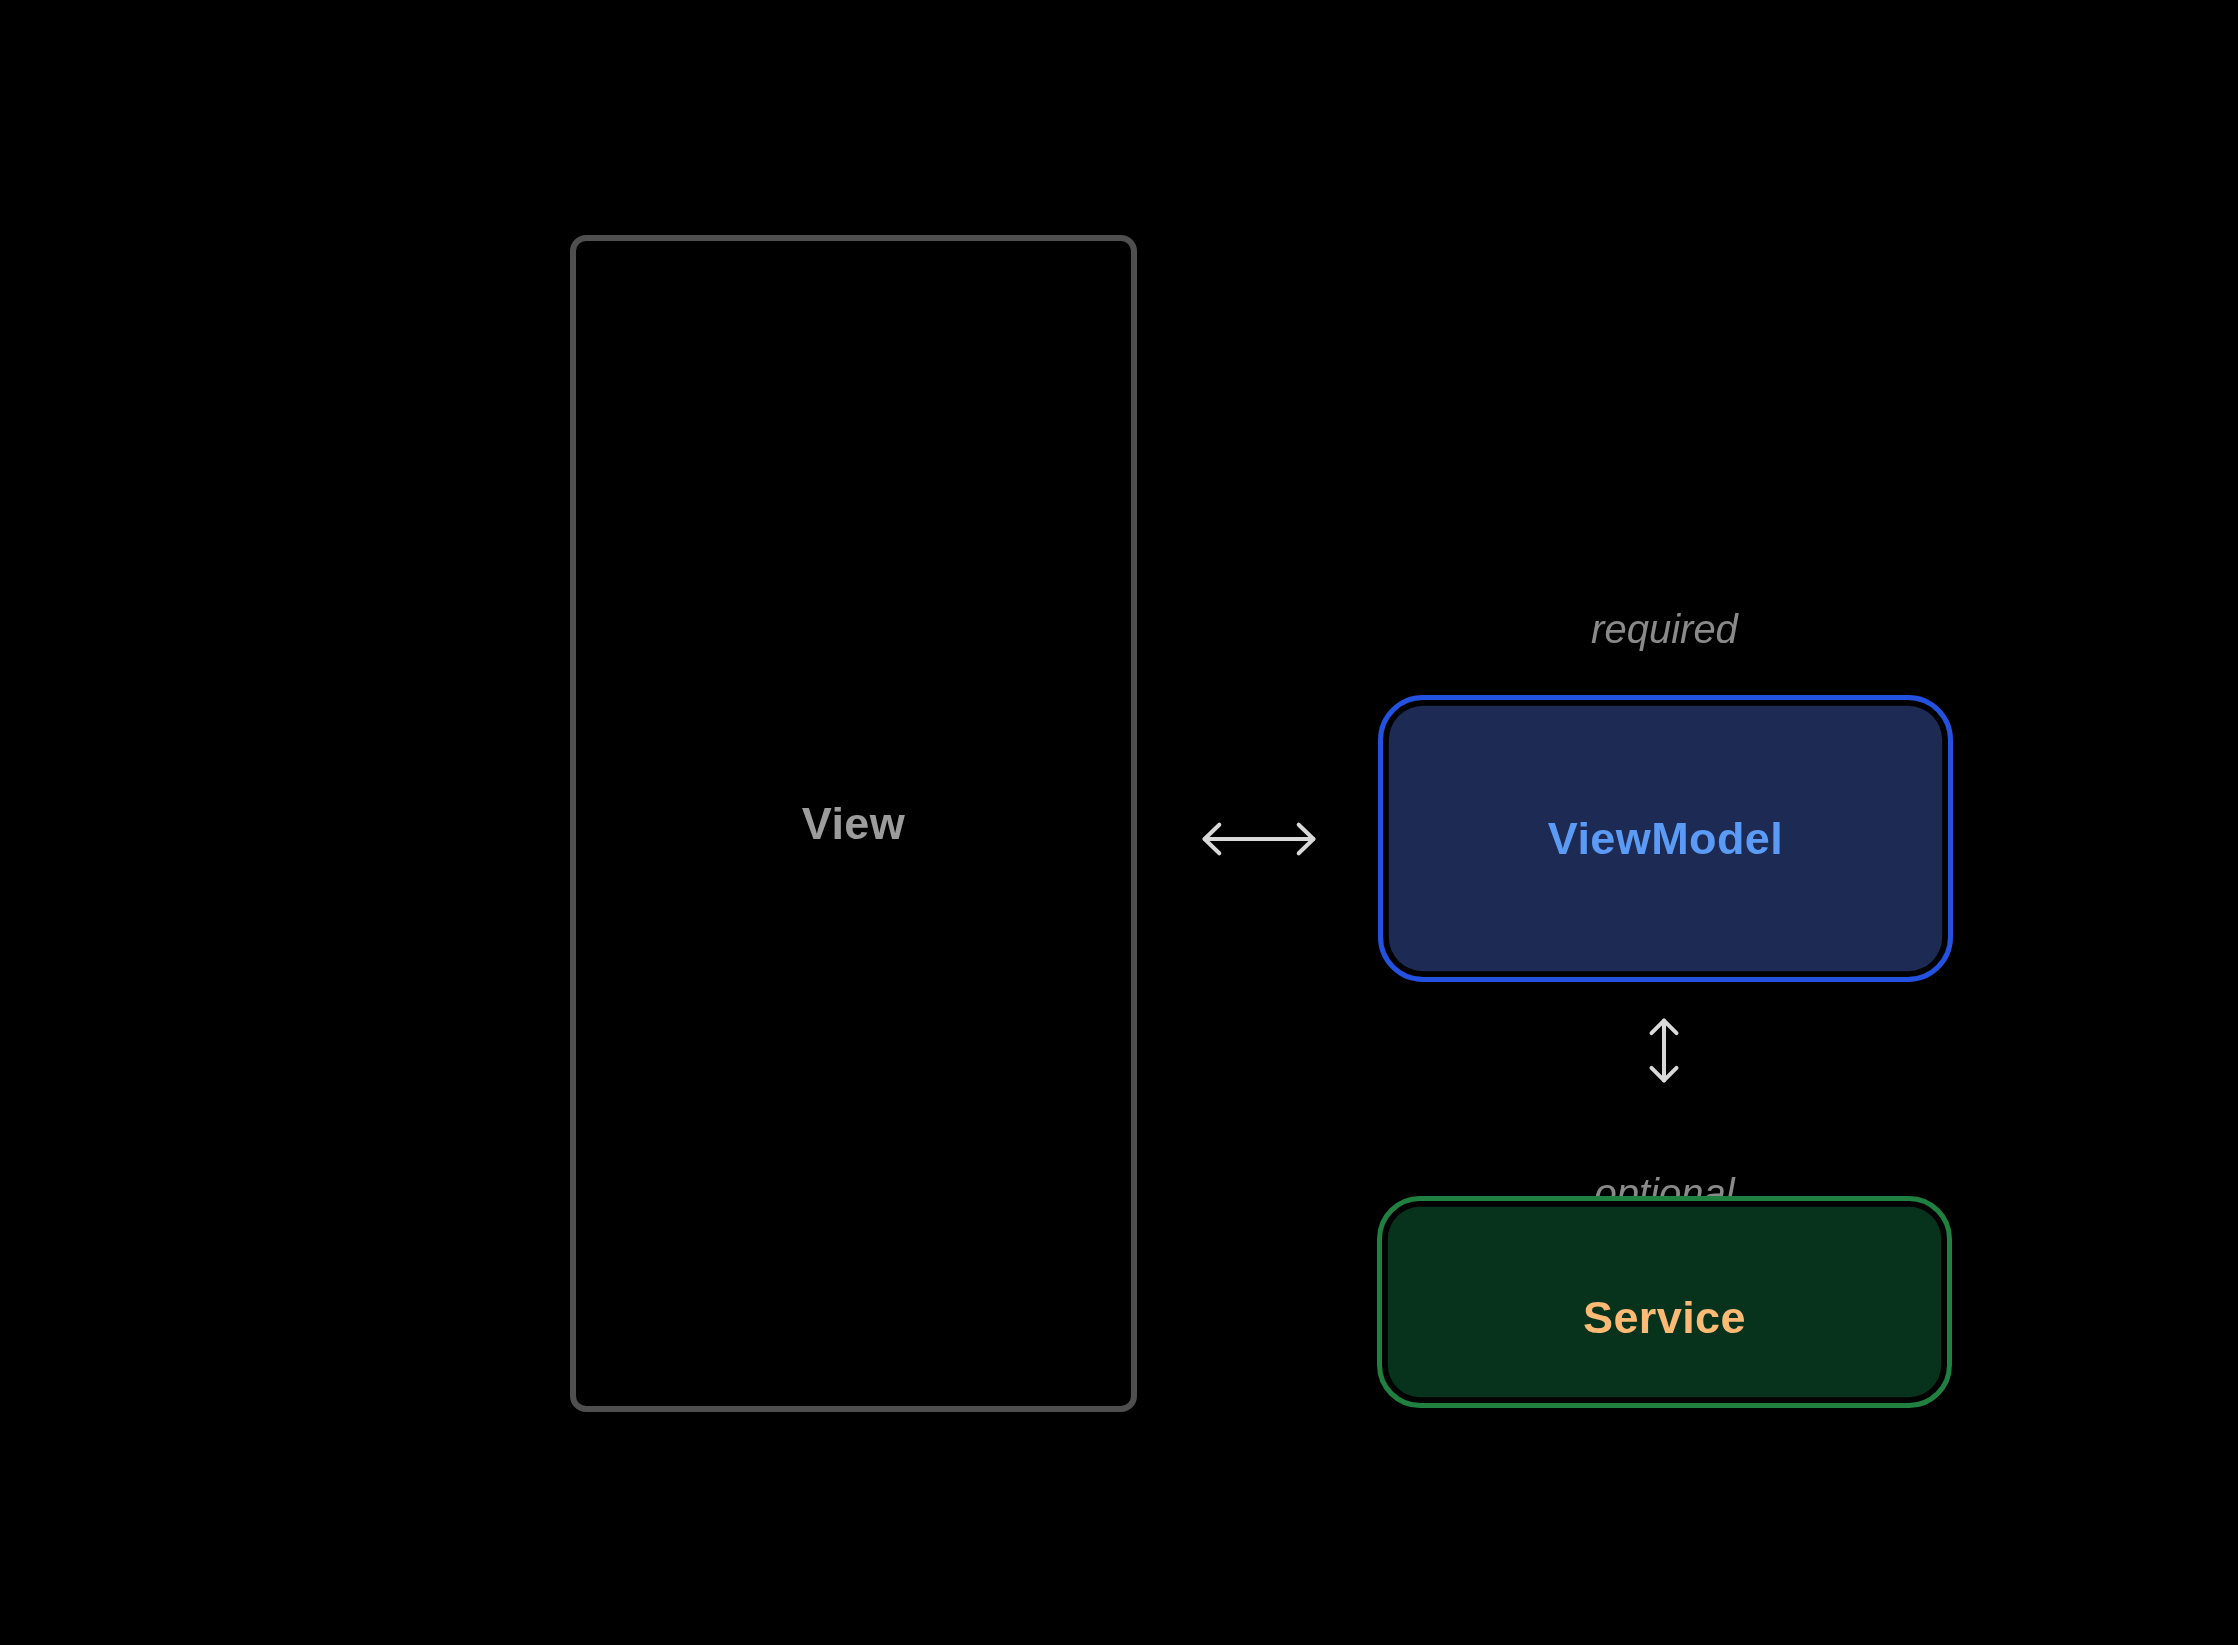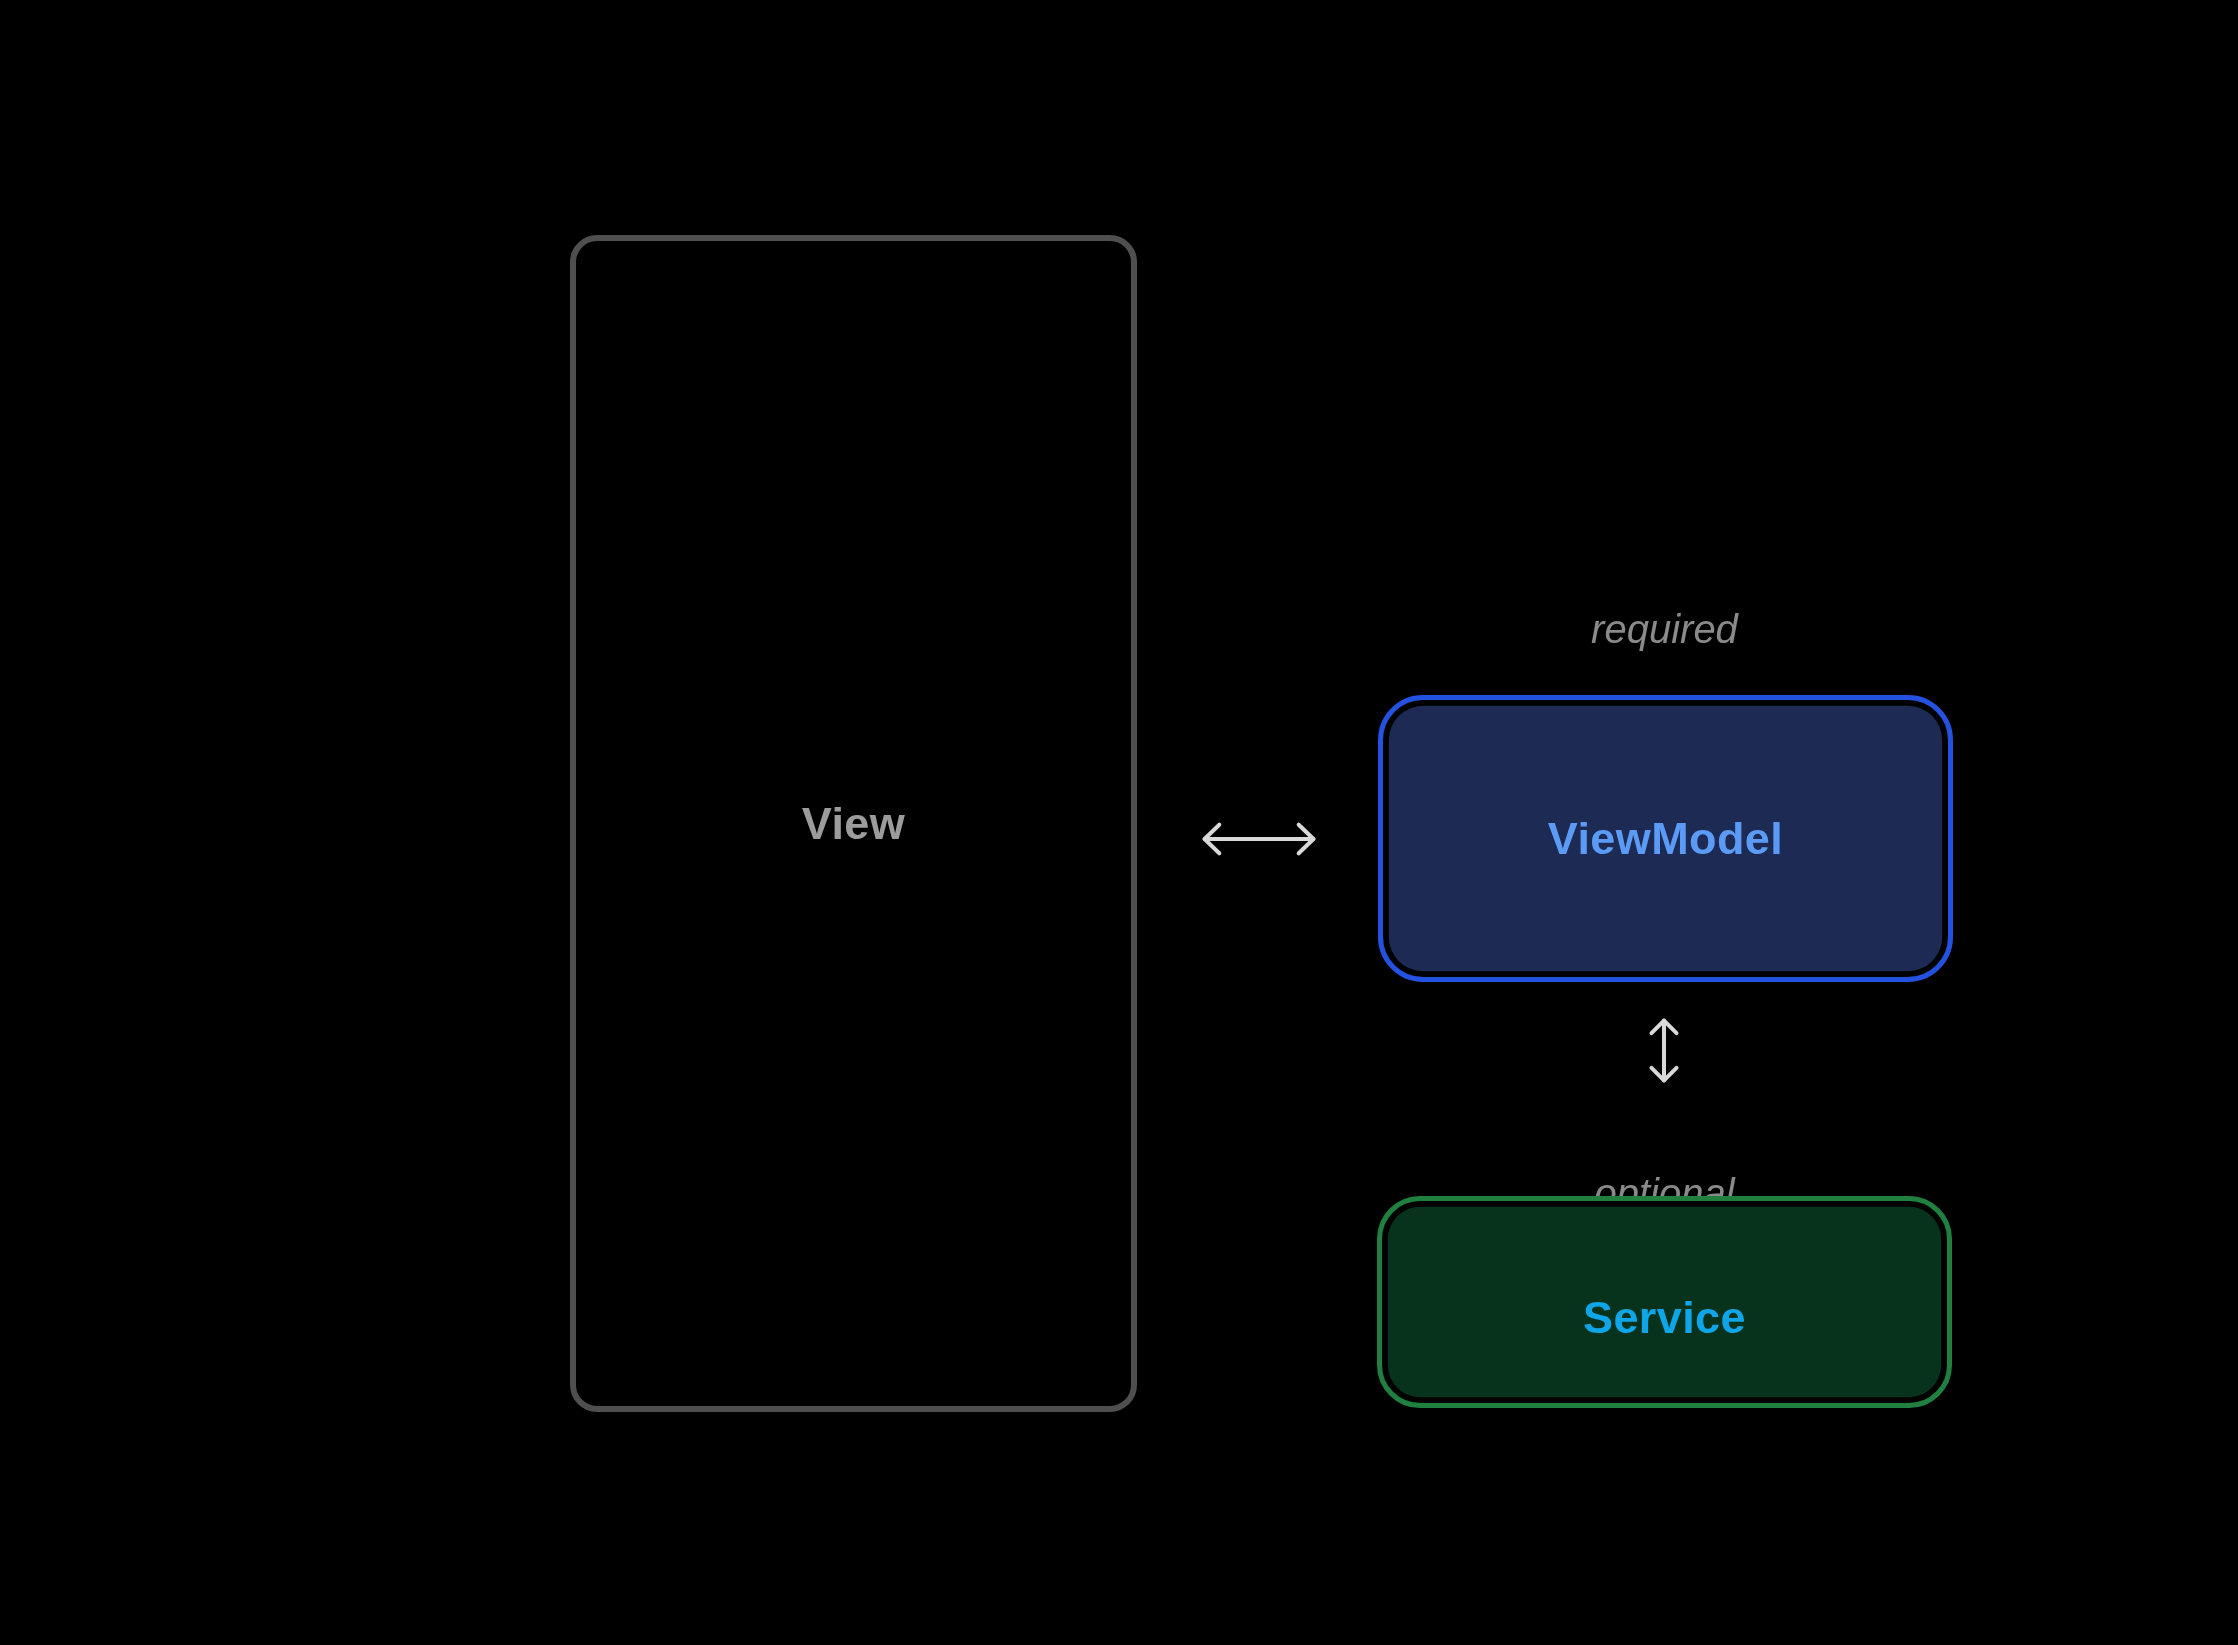--- a/index.html
+++ b/index.html
@@ -13,21 +13,21 @@
     position: relative;
     font-family: "Liberation Sans", "DejaVu Sans", sans-serif;
   }
   .abs { position: absolute; box-sizing: border-box; }
 
   
   .view-box {
     left: 570px; top: 235px;
     width: 567px; height: 1177px;
     border: 6.3px solid #4f4f4f;
-    border-radius: 27px;
+    border-radius: 16px;
     background: transparent;
     display: flex; align-items: center; justify-content: center;
   }
 
   .box-label {
     font-size: 45px;
     font-weight: bold;
     letter-spacing: 0.4px;
     white-space: nowrap;
   }
@@ -96,15 +96,15 @@
   <g fill="none" stroke-width="9" stroke-linecap="round" stroke-linejoin="round" stroke="#d9d9d9">
     <line x1="40" y1="8" x2="40" y2="142"></line>
     <polyline points="12,36 40,8 68,36"></polyline>
     <polyline points="12,114 40,142 68,114"></polyline>
   </g>
 </svg>
 
 <div class="abs annotation optional" style="color: rgb(138, 138, 138);">optional</div>
 
 <div class="abs svc-box" style="border-color: rgb(31, 128, 64); background-color: rgb(7, 50, 28);">
-  <span class="box-label" style="color: #0ea5e9; margin-top: 32px;">Service</span>
+  <span class="box-label" style="color: #fdba74; margin-top: 32px;">Service</span>
 </div>
 
 
 </body></html>

